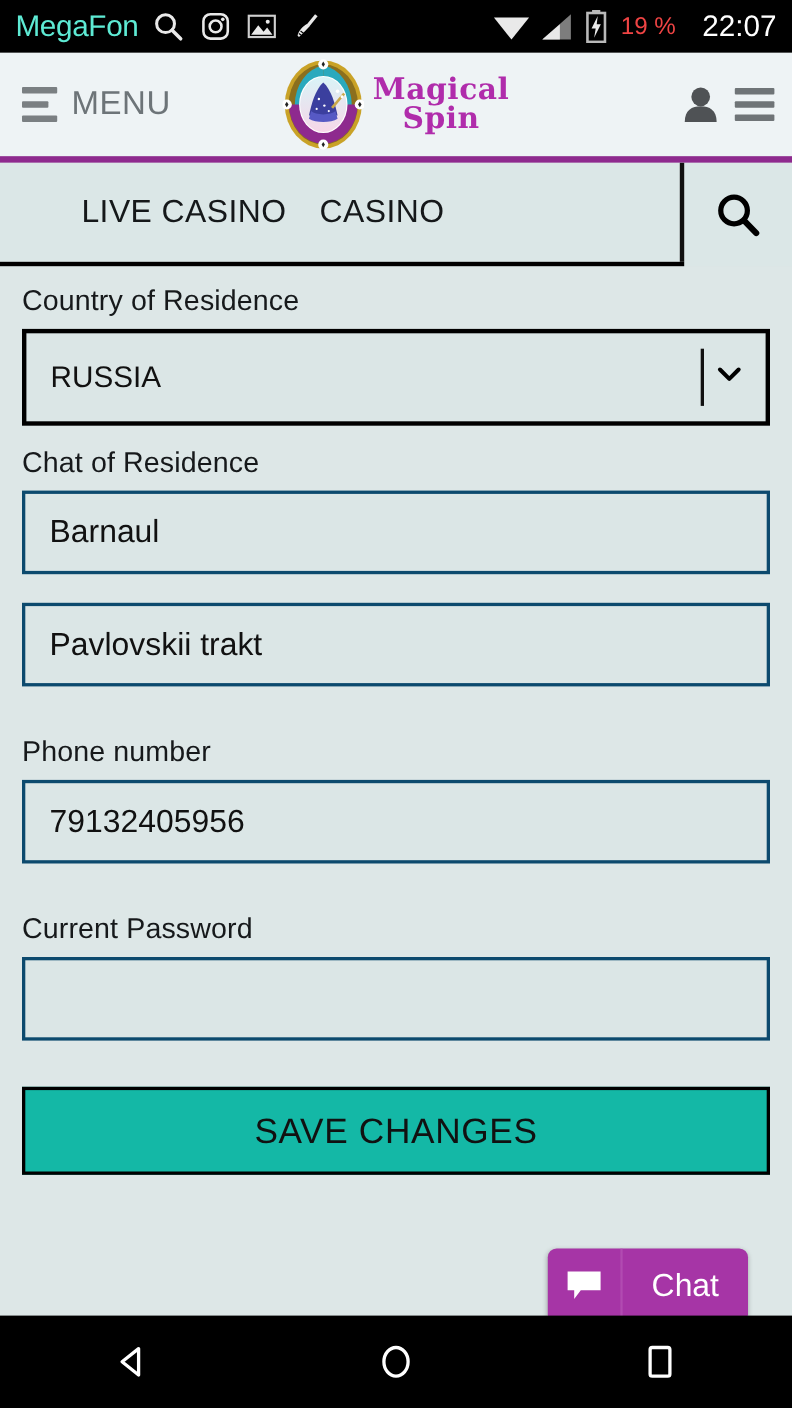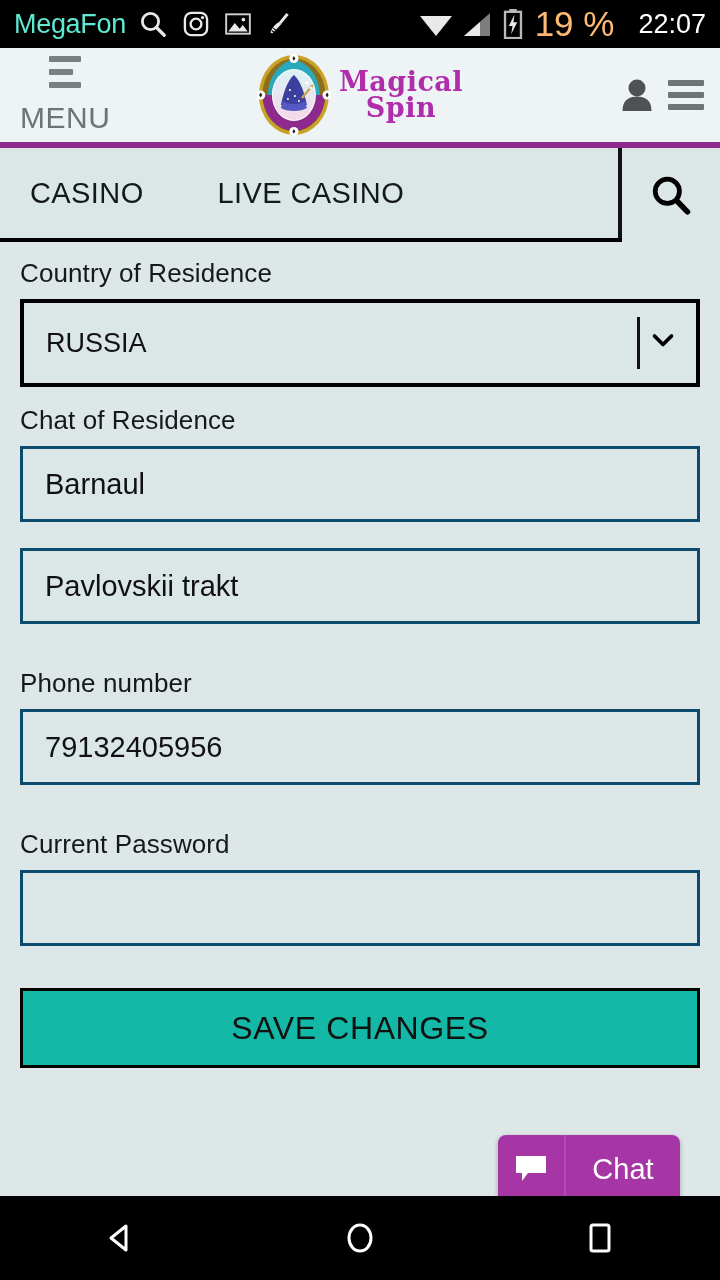--- a/index.html
+++ b/index.html
@@ -14,31 +14,31 @@
   
   .statusbar {
     position: absolute; top: 0; left: 0; width: 720px; height: 48px;
     background: #000; color: #e9e9e9;
     display: flex; align-items: center; padding: 0 14px;
   }
   .carrier { font-size: 27px; letter-spacing: -0.3px; color: #5eead4; }
   .sb-left-icons { display: flex; align-items: center; gap: 14px; margin-left: 12px; }
   .sb-spacer { flex: 1; }
   .sb-right { display: flex; align-items: center; gap: 10px; }
-  .sb-pct { font-size: 35px; color: #fdba74; margin-left: 2px; }
+  .sb-pct { font-size: 22px; color: #ef4444; margin-left: 2px; }
   .sb-clock { font-size: 27px; color: #fff; margin-left: 14px; letter-spacing: 0px; }
   .ico { display: inline-flex; align-items: center; justify-content: center; }
 
   
   .siteheader {
     position: absolute; top: 48px; left: 0; width: 720px; height: 94px;
     background: #eef3f5;
     display: flex; align-items: center;
   }
-  .menu-btn { display: flex; align-items: center; gap: 13px; margin-left: 20px; cursor: pointer; flex-direction: column; }
+  .menu-btn { display: flex; align-items: center; gap: 13px; margin-left: 20px; cursor: pointer; }
   .burger { display: flex; flex-direction: column; gap: 7px; width: 32px; }
   .burger span { display: block; height: 6px; background: #7a7f82; border-radius: 1px; }
   .burger span:nth-child(2) { width: 24px; }
   .menu-label { font-size: 30px; color: #6d7478; letter-spacing: 0.5px; }
 
   .brand { position: absolute; left: 50%; transform: translateX(-50%);
            display: flex; align-items: center; gap: 8px; }
   .logo-badge { position: relative; width: 74px; height: 84px; }
   .brand-text { display: flex; flex-direction: column; align-items: center; line-height: 0.98; }
   .brand-line1, .brand-line2 {
@@ -249,22 +249,22 @@
           <span></span>
           <span></span>
       </span>
     </div>
   </div>
 
   <div class="purple-rule"></div>
 
   <div class="navbar">
     <div class="nav-main">
+      <span class="nav-item second">LIVE CASINO</span>
       <span class="nav-item first">CASINO</span>
-      <span class="nav-item second">LIVE CASINO</span>
       <span class="nav-divider"></span>
     </div>
     <div class="nav-search">
       <span class="ico">
         <svg width="44" height="44" viewBox="0 0 24 24">
             <circle cx="10" cy="10" r="6.6" fill="none" stroke="#000" stroke-width="2.6"></circle>
             <line x1="15" y1="15" x2="21" y2="21.2" stroke="#000" stroke-width="3" stroke-linecap="round"></line>
           </svg>
       </span>
     </div>

